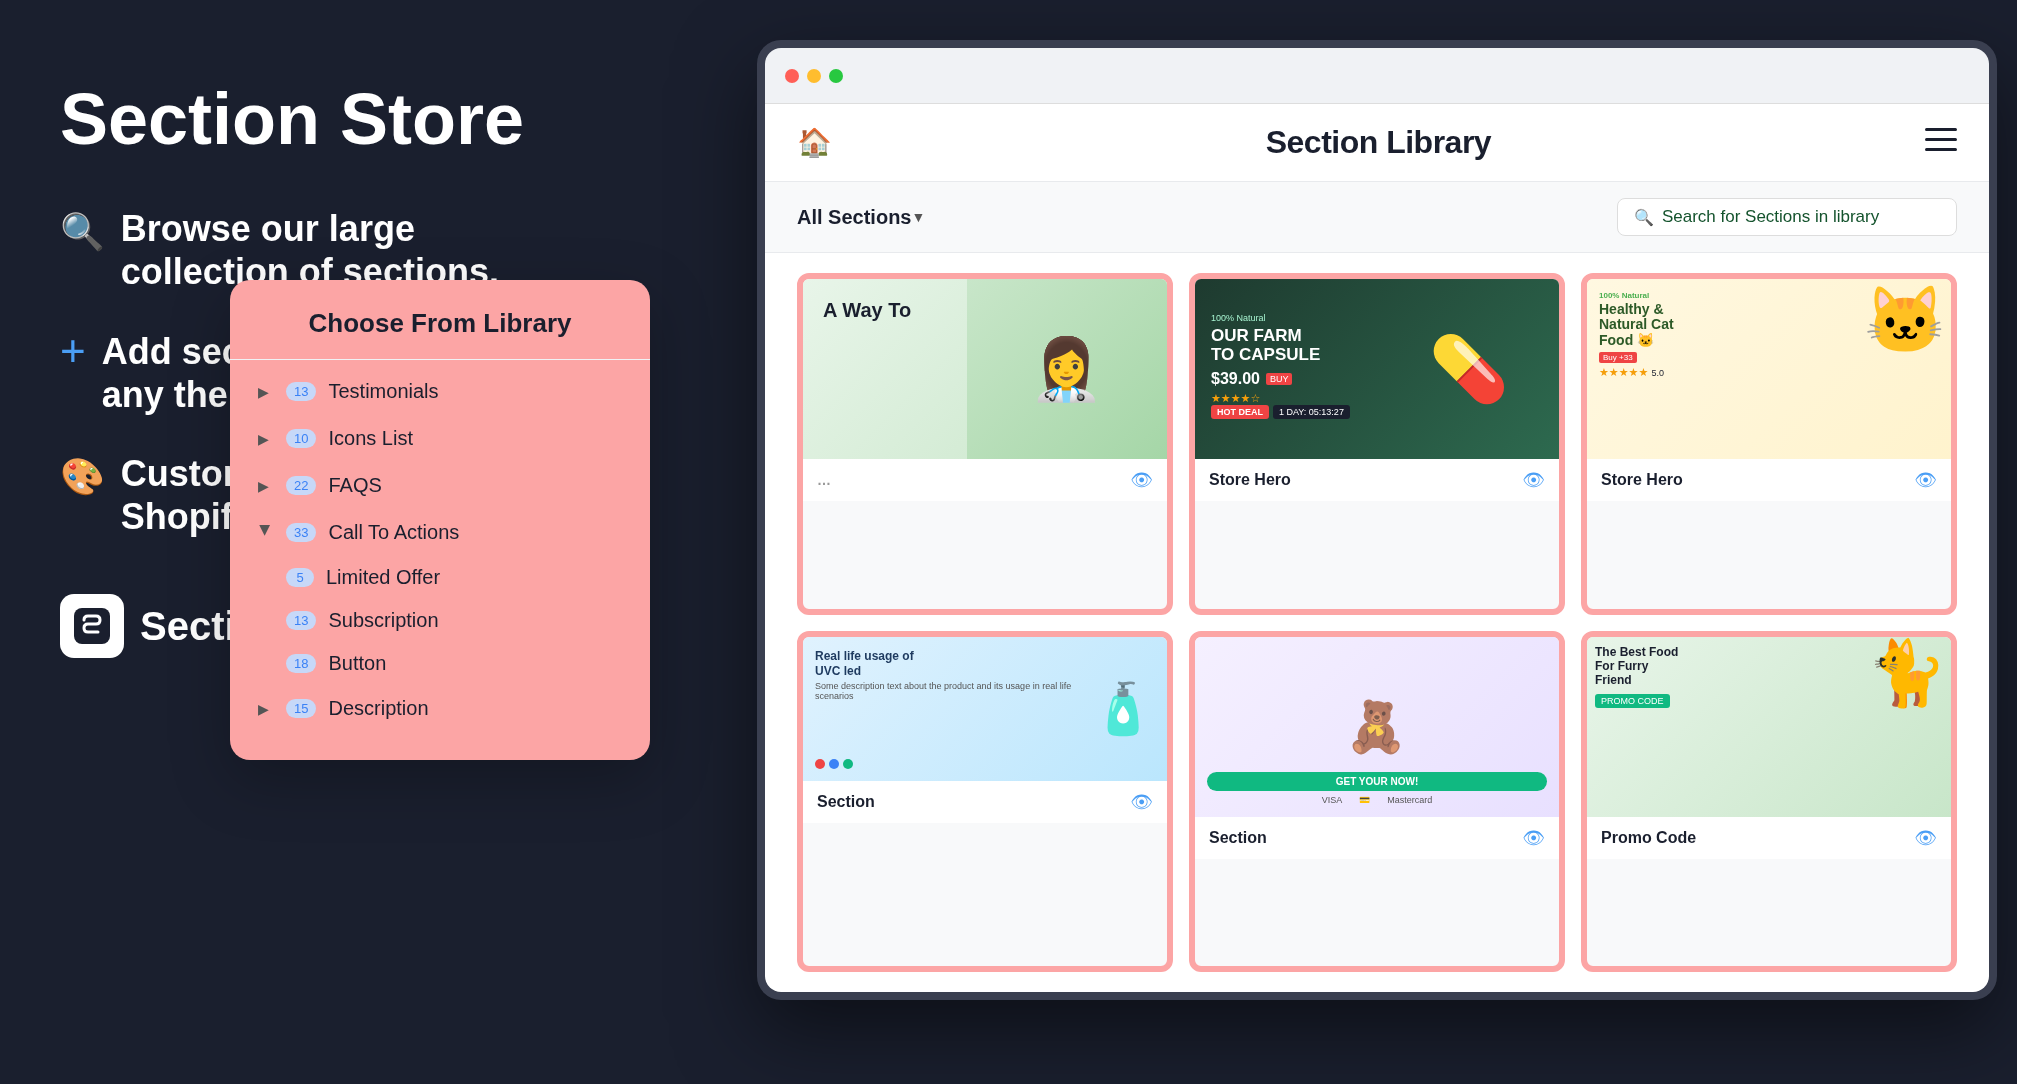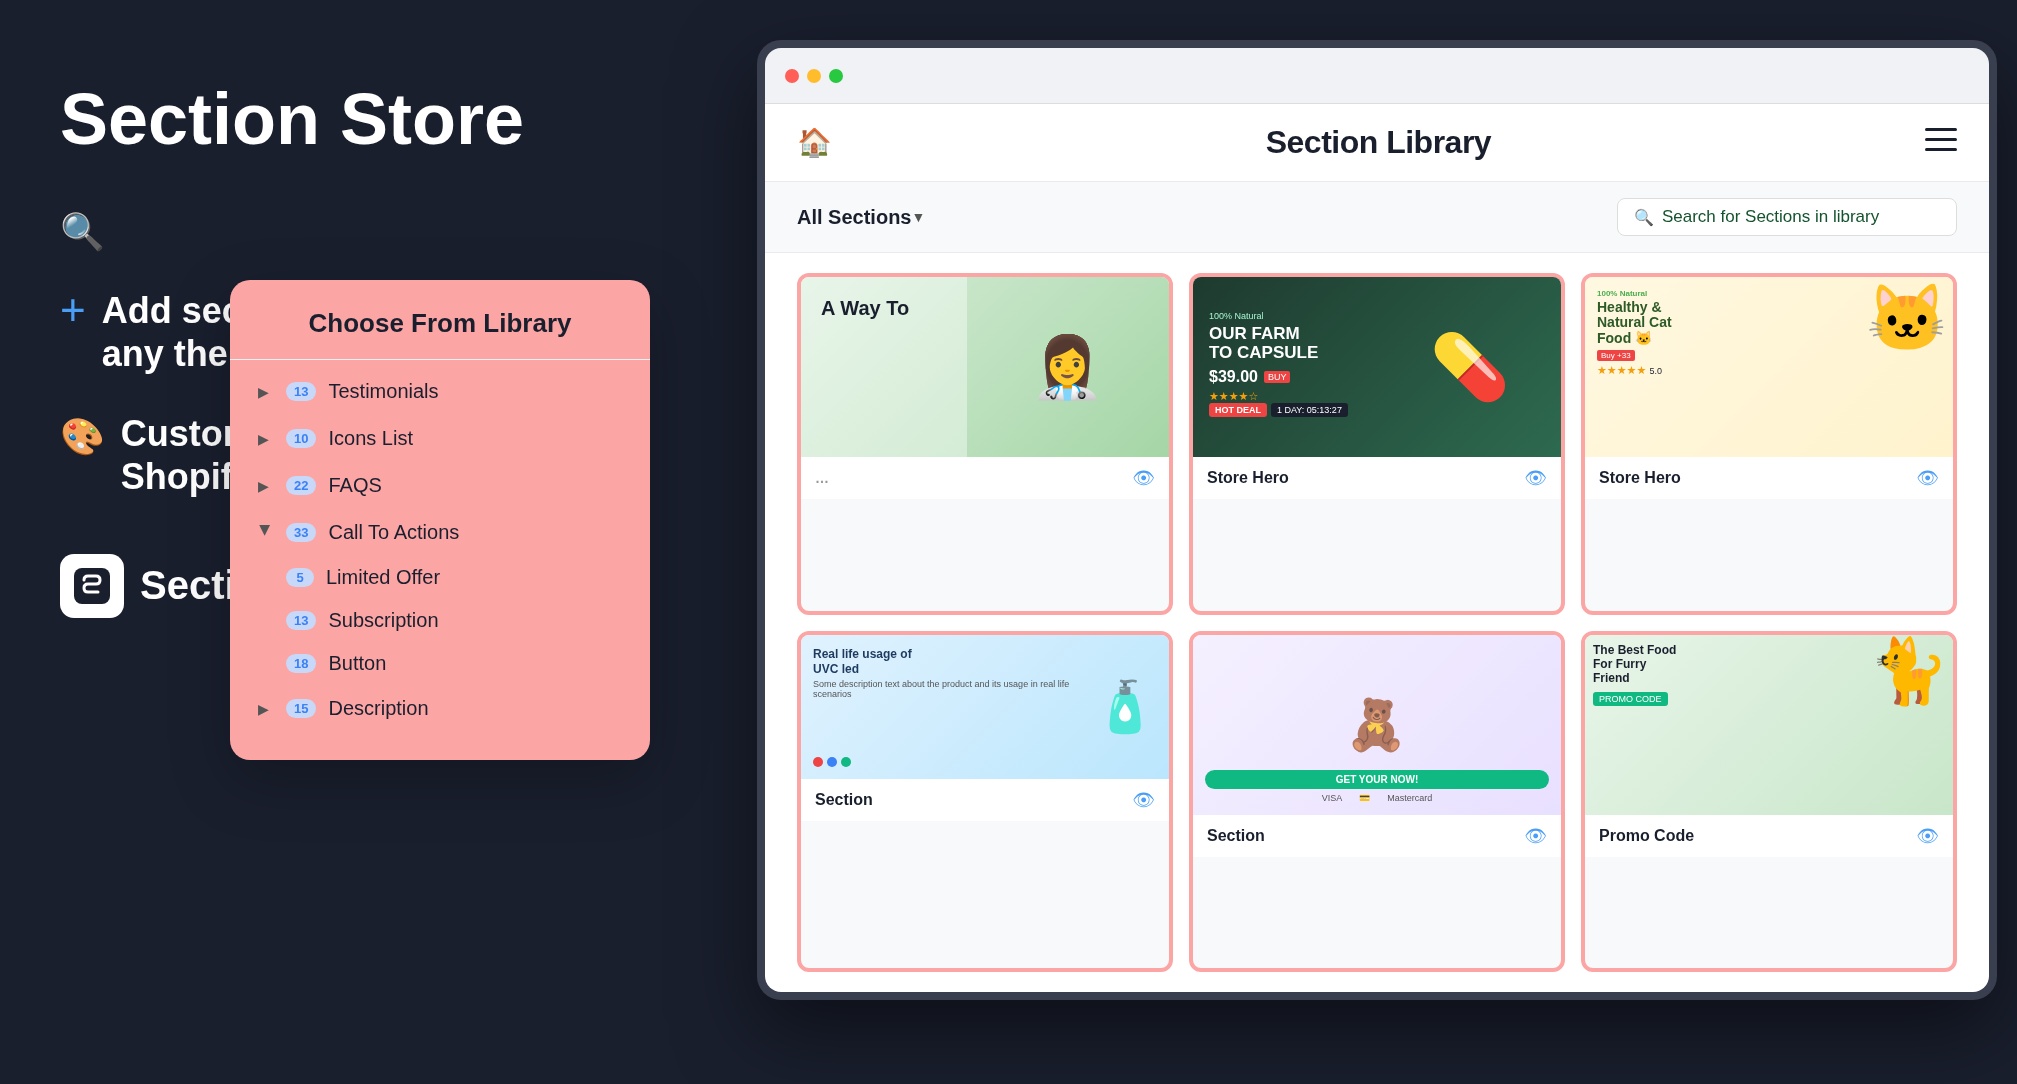--- a/index.html
+++ b/index.html
@@ -207,21 +207,21 @@
       gap: 16px;
       padding: 20px 32px;
       overflow-y: auto;
       flex: 1;
     }
 
     .section-card {
       background: #f8f9fa;
       border-radius: 12px;
       overflow: hidden;
-      border: 4px solid #fca5a5;
+      border: 6px solid #fca5a5;
     }
 
     .card-footer {
       display: flex;
       align-items: center;
       justify-content: space-between;
       padding: 10px 14px;
       background: #fff;
     }
 
@@ -275,21 +275,21 @@
 
     .menu-arrow.expanded {
       transform: rotate(90deg);
       display: inline-block;
     }
 
     .menu-badge {
       background: #c7d8f8;
       color: #3b82f6;
       font-size: 13px;
-      font-weight: 700;
+      font-weight: 400;
       padding: 2px 8px;
       border-radius: 20px;
       margin-right: 12px;
       min-width: 28px;
       text-align: center;
     }
 
     .menu-label {
       font-size: 20px;
       font-weight: 500;
@@ -366,20 +366,21 @@
     }
   </style>
 </head>
 <body>
 
 <div class="left-panel">
   <h1 class="main-title">Section Store</h1>
 
   <div class="feature-item">
     <span class="feature-icon">🔍</span>
+    <span class="feature-text">Browse our large<br>collection of sections.</span>
   </div>
 
   <div class="feature-item">
     <span class="feature-icon" style="font-size:44px;font-weight:300;color:#4a9ef5;margin-top:-4px;">+</span>
     <span class="feature-text">Add section(s) to<br>any theme.</span>
   </div>
 
   <div class="feature-item">
     <span class="feature-icon">🎨</span>
     <span class="feature-text">Customize from<br>Shopify's theme editor.</span>

